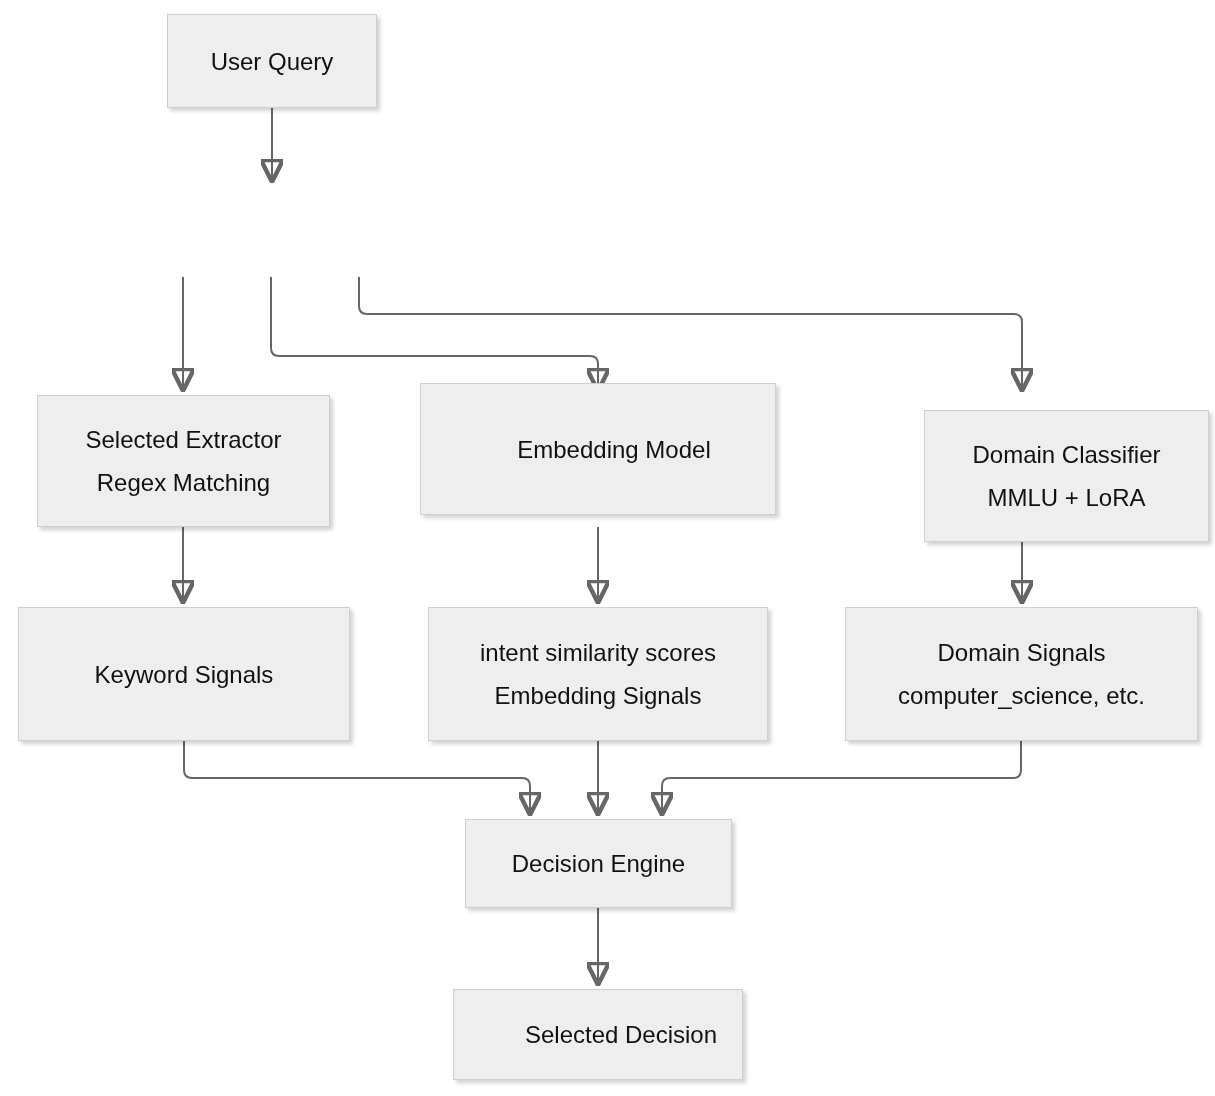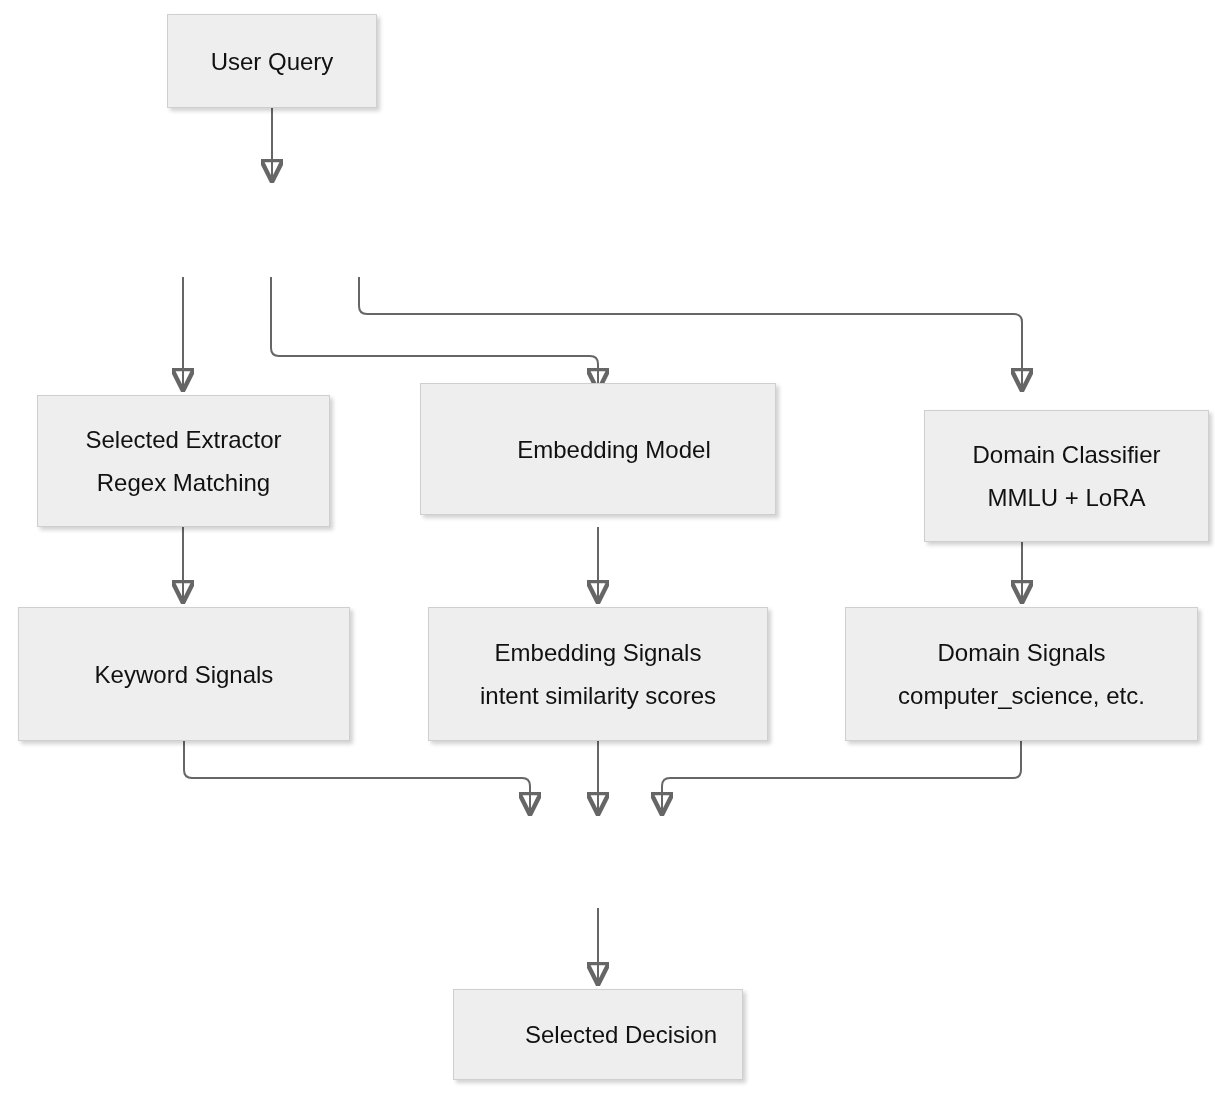--- a/index.html
+++ b/index.html
@@ -100,27 +100,30 @@
   <div class="node n-domain-classifier">
     <div>Domain Classifier</div>
     <div>MMLU + LoRA</div>
   </div>
 
   <div class="node n-keyword-signals">
     <div>Keyword Signals</div>
   </div>
 
   <div class="node n-embedding-signals">
+    <div>intent similarity scores</div>
     <div>Embedding Signals</div>
-    <div>intent similarity scores</div>
   </div>
 
   <div class="node n-domain-signals">
     <div>Domain Signals</div>
     <div>computer_science, etc.</div>
   </div>
 
+  <div class="node n-decision-engine">
+    <div>Decision Engine</div>
+  </div>
 
   <div class="node n-selected-decision">
     <div>Selected Decision</div>
   </div>
 
 </div>
 
 </body></html>

